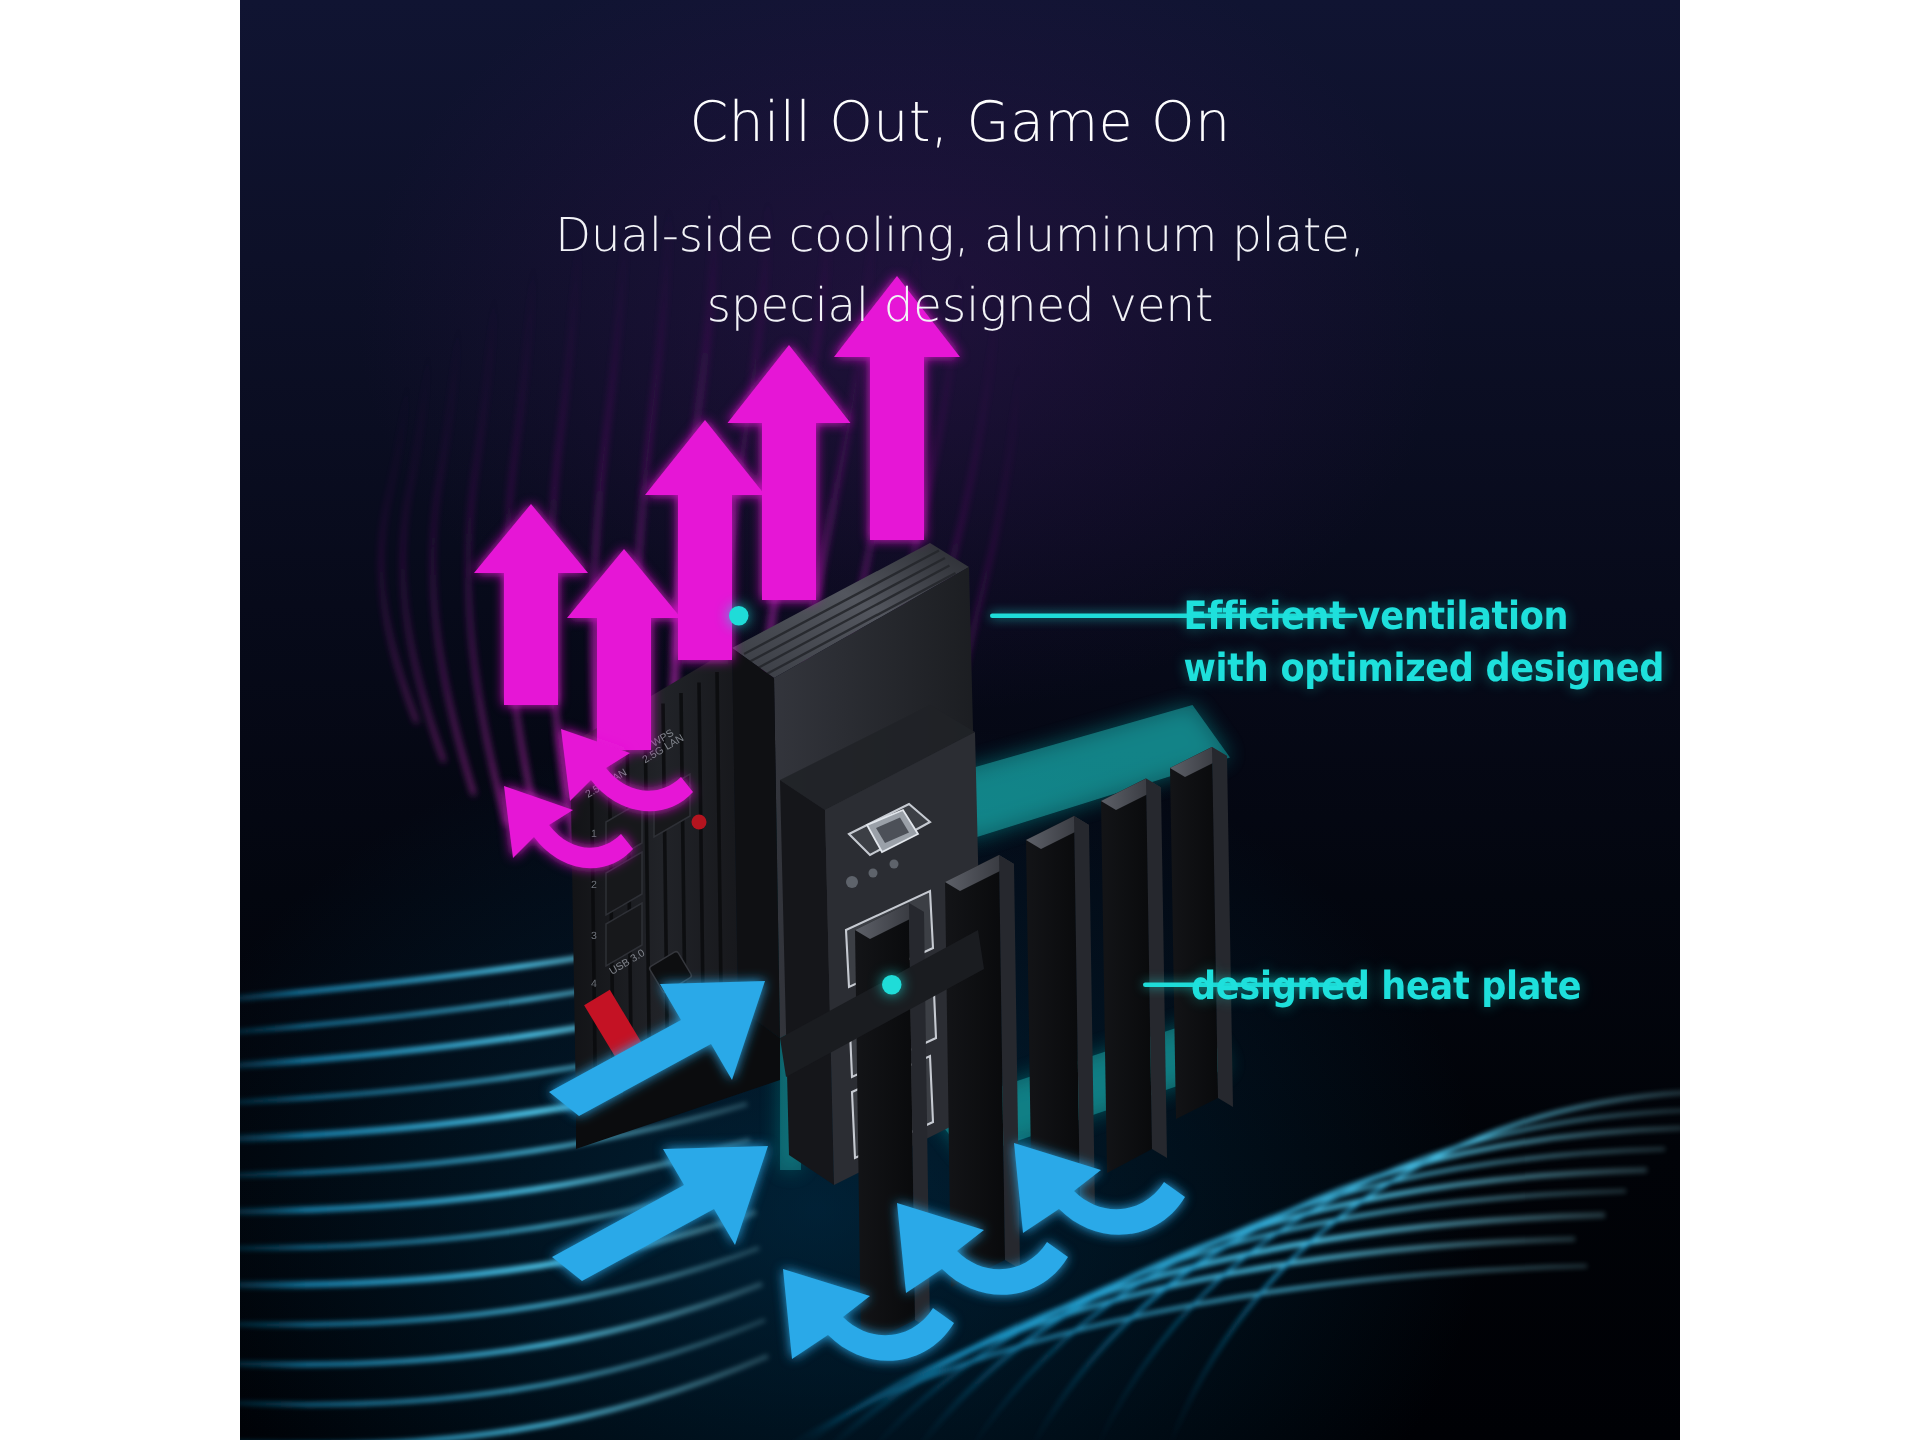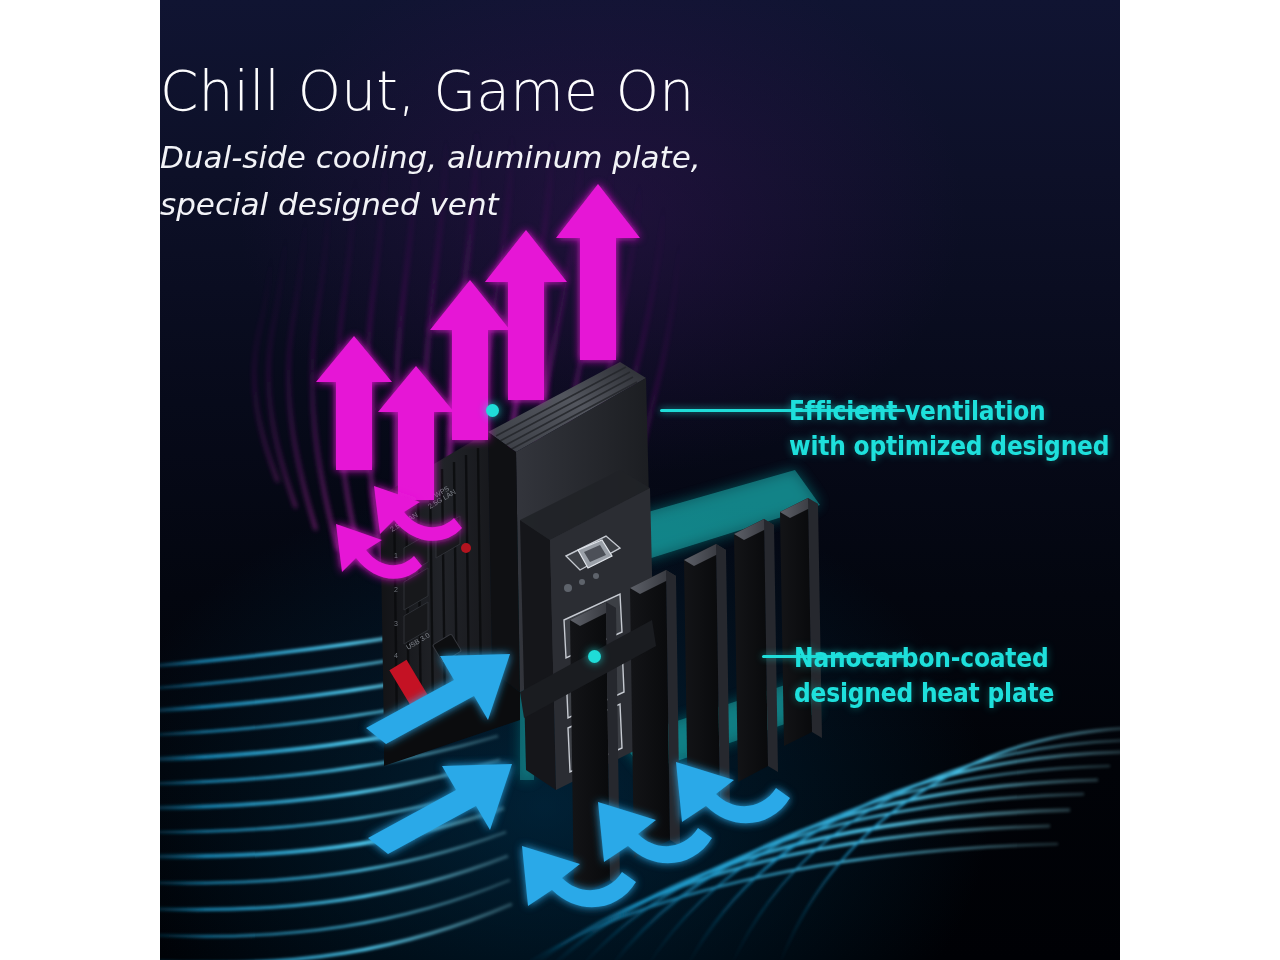--- a/index.html
+++ b/index.html
@@ -12,30 +12,29 @@
     position:absolute;left:160px;top:0;width:960px;height:960px;
     overflow:hidden;
     background:
       radial-gradient(ellipse 520px 380px at 46% 22%, rgba(60,20,90,.40) 0%, rgba(30,10,50,0) 70%),
       radial-gradient(ellipse 620px 460px at 40% 84%, rgba(0,70,110,.45) 0%, rgba(0,30,55,0) 72%),
       linear-gradient(180deg,#101432 0%,#0d1028 18%,#070a1a 42%,#03060f 62%,#010308 80%,#000105 100%);
   }
 
   
   .title{
-    position:absolute;left:0;right:0;top:62px;
-    color:#fdfdfe;font-size:55px;font-weight:300;letter-spacing:.2px;
+    position:absolute;left:0;right:0;top:62px;text-align:center;
+    color:#fdfdfe;font-size:37px;font-weight:300;letter-spacing:.2px;
     font-family:"DejaVu Sans","Liberation Sans",sans-serif;
     line-height:1.06;white-space:nowrap;
   }
   .subtitle{
-    position:absolute;left:0;right:0;top:134px;
+    position:absolute;left:0;right:0;top:134px;text-align:center;
     color:#f2f3f7;font-size:31px;font-weight:300;line-height:1.52;
     font-family:"DejaVu Sans","Liberation Sans",sans-serif;
-    font-style:italic;
   }
   .subtitle span{display:block;}
 
   
   .wisps{position:absolute;left:60px;top:120px;width:460px;height:470px;opacity:.92;}
 
   
   .streams{position:absolute;left:-10px;top:560px;width:980px;height:410px;}
   .streams2{position:absolute;left:330px;top:700px;width:640px;height:270px;}
 
@@ -332,21 +331,20 @@
     <div class="leader" id="leader-vent"></div>
     <div class="dot" id="dot-vent"></div>
     <div class="leader" id="leader-plate"></div>
     <div class="dot" id="dot-plate"></div>
 
     <div class="callout" id="callout-vent">
       <span>Efficient ventilation</span>
       <span>with optimized designed</span>
     </div>
     <div class="callout" id="callout-plate">
-      <span>Nanocarbon-coated</span>
       <span>designed heat plate</span>
     </div>
 
     <div class="title">Chill Out, Game On</div>
     <div class="subtitle">
       <span>Dual-side cooling, aluminum plate,</span>
       <span>special designed vent</span>
     </div>
 
   </div>

